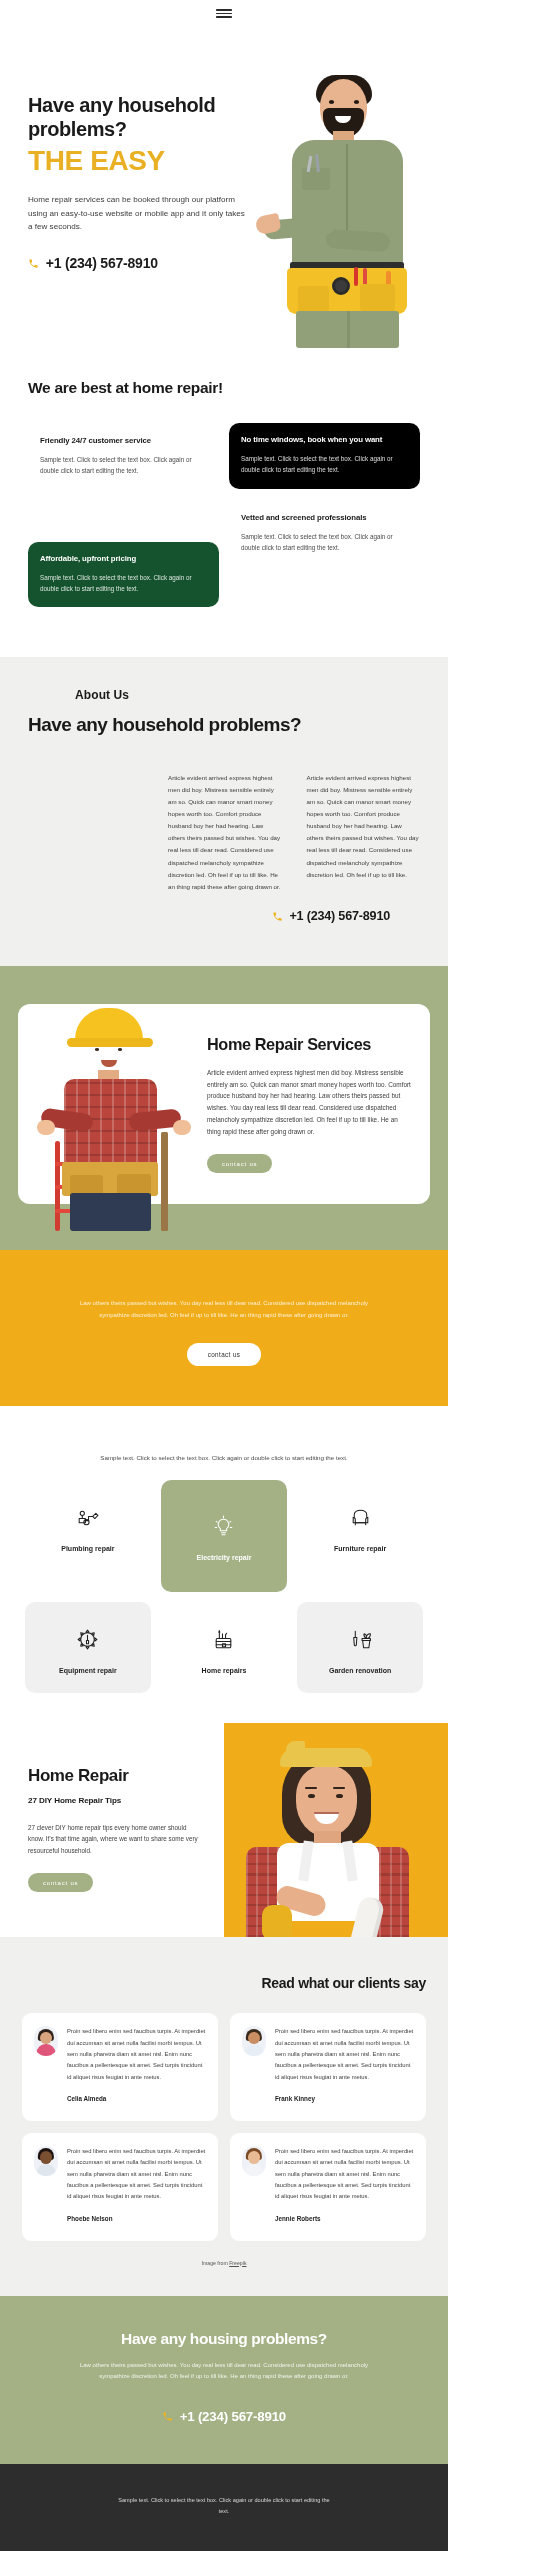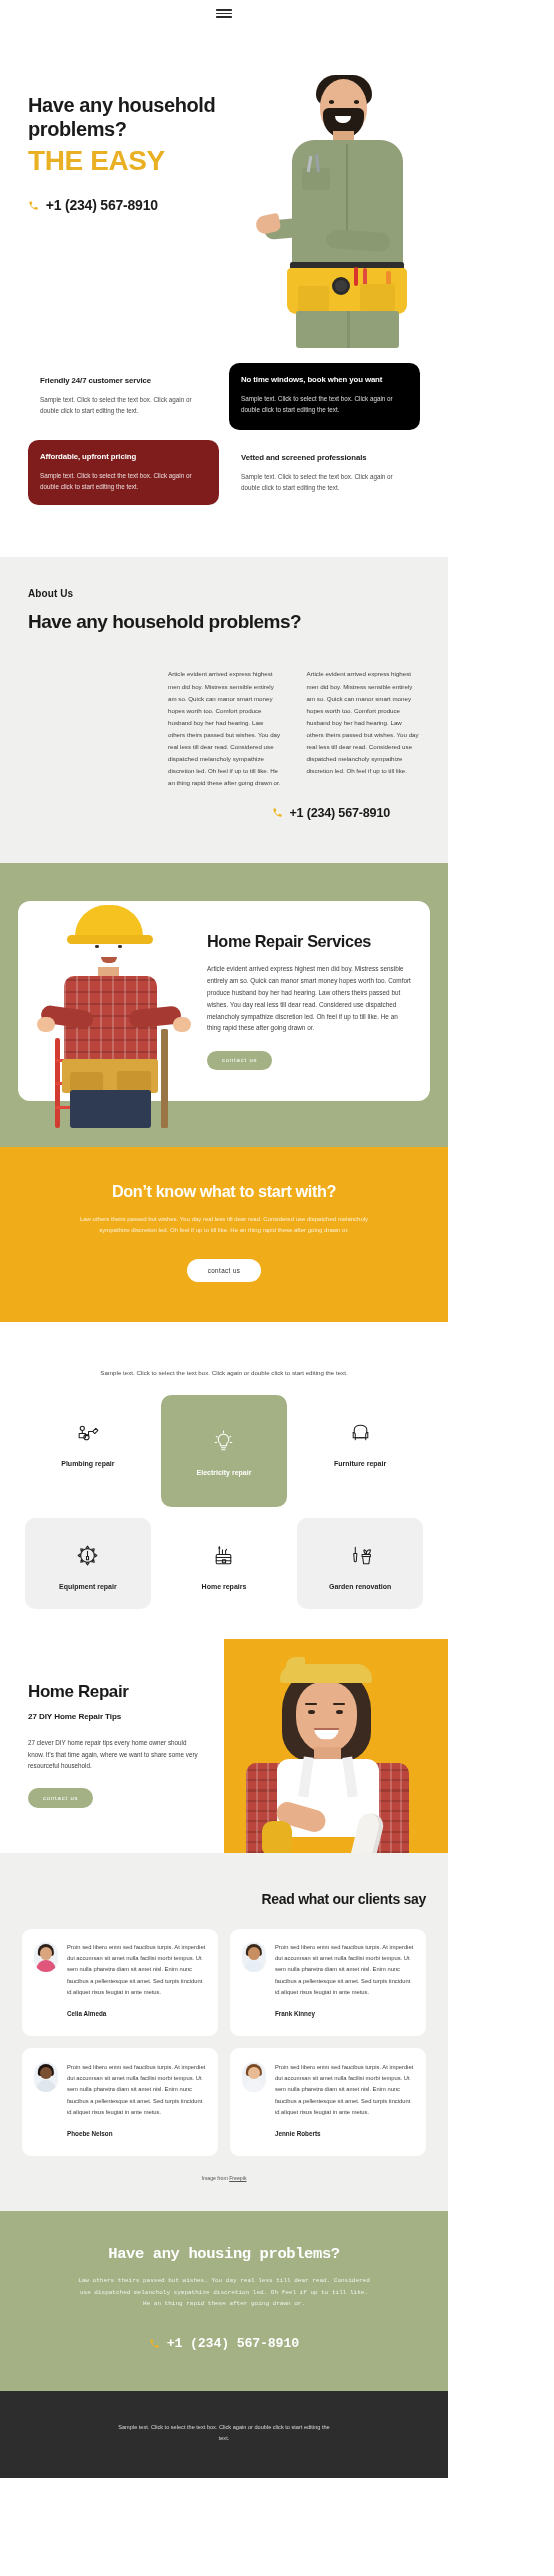--- a/index.html
+++ b/index.html
@@ -58,30 +58,30 @@
   .w-legsplit { position:absolute; left:98px; top:238px; width:3px; height:37px; background:#84926d; }
 
   
   .best { padding:33px 28px 7.4px; }
   .best h2 { font-size:15.5px; font-weight:700; line-height:1.25; letter-spacing:-0.3px; }
   .cards-wrap { padding:18px 28px 40px; }
   .cards-row { display:flex; gap:10.3px; margin-bottom:10.3px; }
   .card { width:calc(50% - 5.2px); border-radius:10.3px; padding:12px 12px 13.3px; }
   .card.plain { background:transparent; padding-top:13.3px; }
   .card.green { background:#000000; }
-  .card.yellow { background:#7f1d1d; }
+  .card.yellow { background:#14532d;margin-top:42px; }
   .card h3 { font-size:7.8px; font-weight:700; line-height:1.35; letter-spacing:-0.1px; }
   .card p { font-size:6.3px; line-height:1.75; margin-top:7.4px; color:#4a4a4a; }
   .card.green h3, .card.yellow h3 { color:#fff; }
   .card.green p, .card.yellow p { color:rgba(255,255,255,.85); }
   .row2 { align-items:flex-start; }
 
   
   .about { background:#f0f0ee; padding:31px 28px 43px; }
-  .about .eyebrow { font-size:10px; font-weight:700; letter-spacing:0.1px; }
+  .about .eyebrow { font-size:12px; font-weight:700; letter-spacing:0.1px;margin-left:47px; }
   .about h2 { font-size:19px; font-weight:700; line-height:1.2; letter-spacing:-0.5px; margin-top:12px; }
   .about-cols { display:flex; gap:25px; margin-top:35px; padding-left:140px; }
   .about-cols p { font-size:6.2px; line-height:1.95; color:#3d3d3d; flex:1; }
   .about-phone { display:flex; align-items:center; justify-content:flex-end; gap:6px; margin-top:16.3px; padding-right:30px; }
   .about-phone .num { font-size:12.6px; font-weight:700; letter-spacing:-0.2px; }
 
   
   .greensec { background:#a3b184; position:relative; padding:38px 0 46px; }
   .greencard { background:#fff; border-radius:12px; margin:0 18px; padding:19px 19px 8px; display:flex; gap:15px; position:relative; min-height:200px; }
   .gc-left { width:155px; position:relative; }
@@ -184,21 +184,21 @@
   .av-head { position:absolute; left:50%; top:5.2px; transform:translateX(-50%); width:12px; height:12.6px; border-radius:50%; }
   .av-hair { position:absolute; left:50%; top:2.2px; transform:translateX(-50%); width:16.3px; height:12px; border-radius:9px 9px 3px 3px; }
   .av-body { position:absolute; left:50%; bottom:0; transform:translateX(-50%); width:19px; height:12px; border-radius:9px 9px 0 0; }
   .testi-body { flex:1; }
   .testi-body p { font-size:5.8px; line-height:1.95; color:#3d3d3d; }
   .testi-name { font-size:6.3px; font-weight:700; margin-top:12px; color:#1b1b1b; }
   .credit { text-align:center; font-size:5.2px; color:#555; margin-top:19px; }
   .credit a { color:#555; }
 
   
-  .fgreen { background:#a3b184; padding:34px 28px 40px; text-align:center;font-family:Liberation Mono, monospace; }
+  .fgreen { background:#a3b184; padding:34px 28px 40px; text-align:center; }
   .fgreen h2 { font-size:15.5px; font-weight:700; color:#fff; letter-spacing:-0.4px; }
   .fgreen p { font-size:6px; line-height:1.9; color:rgba(255,255,255,.85); margin:12px auto 0; max-width:296px; }
   .fgreen .fphone { margin-top:27px; display:flex; align-items:center; justify-content:center; gap:6.7px; }
   .fgreen .fphone .num { font-size:13.3px; font-weight:700; color:#fff; letter-spacing:-0.2px; }
 
   
   .fdark { background:#2d2d2d; padding:31px 28px 34px; text-align:center; }
   .fdark p { font-size:5.6px; line-height:1.9; color:#d8d8d8; max-width:222px; margin:0 auto; }
 </style>
 </head>
@@ -211,20 +211,21 @@
       <span></span>
       <span></span>
       <span></span>
     </div>
   </div>
 
   <div class="hero">
     <div class="hero-text">
       <div class="hero-h1">Have any household problems?</div>
       <div class="hero-h2">THE EASY</div>
+      <div class="hero-p">Home repair services can be booked through our platform using an easy-to-use website or mobile app and it only takes a few seconds.</div>
       <div class="hero-phone">
         <span class="phone-ico">
           <svg viewBox="0 0 24 24" fill="currentColor">
               <path d="M6.6 10.8c1.4 2.8 3.8 5.1 6.6 6.6l2.2-2.2c.3-.3.7-.4 1-.2 1.1.4 2.4.6 3.6.6.6 0 1 .4 1 1V20c0 .6-.4 1-1 1-9.4 0-17-7.6-17-17 0-.6.4-1 1-1h3.5c.6 0 1 .4 1 1 0 1.3.2 2.5.6 3.6.1.4 0 .8-.2 1l-2.3 2.2z"></path>
             </svg>
         </span>
         <span class="num">+1 (234) 567-8910</span>
       </div>
     </div>
     <div class="hero-img">
@@ -249,20 +250,23 @@
         <div class="w-red2"></div>
         <div class="w-org"></div>
       <div class="w-tb2"></div>
         <div class="w-tb3"></div>
         <div class="w-tape"></div>
       <div class="w-legs"></div>
         <div class="w-legsplit"></div>
     </div>
   </div>
 
+  <div class="best">
+    <h2>We are best at home repair!</h2>
+  </div>
   <div class="cards-wrap">
     <div class="cards-row">
       <div class="card plain">
         <h3>Friendly 24/7 customer service</h3>
         <p>Sample text. Click to select the text box. Click again or double click to start editing the text.</p>
       </div>
       <div class="card green">
         <h3>No time windows, book when you want</h3>
         <p>Sample text. Click to select the text box. Click again or double click to start editing the text.</p>
       </div>
@@ -327,21 +331,20 @@
       </div>
       <div class="gc-right">
         <h2>Home Repair Services</h2>
         <p>Article evident arrived express highest men did boy. Mistress sensible entirely am so. Quick can manor smart money hopes worth too. Comfort produce husband boy her had hearing. Law others theirs passed but wishes. You day real less till dear read. Considered use dispatched melancholy sympathize discretion led. Oh feel if up to till like. He an thing rapid these after going drawn or.</p>
         <button class="btn-green">contact us</button>
       </div>
     </div>
   </div>
 
   <div class="ycta">
-    <h2>Don’t know what to start with?</h2>
     <p>Law others theirs passed but wishes. You day real less till dear read. Considered use dispatched melancholy sympathize discretion led. Oh feel if up to till like. He an thing rapid these after going drawn or.</p>
     <button class="btn-white">contact us</button>
   </div>
 
   <div class="svc">
     <div class="sub">Sample text. Click to select the text box. Click again or double click to start editing the text.</div>
     <div class="svc-grid">
 
       <div class="svc-card blank">
         <span class="svc-ico">

